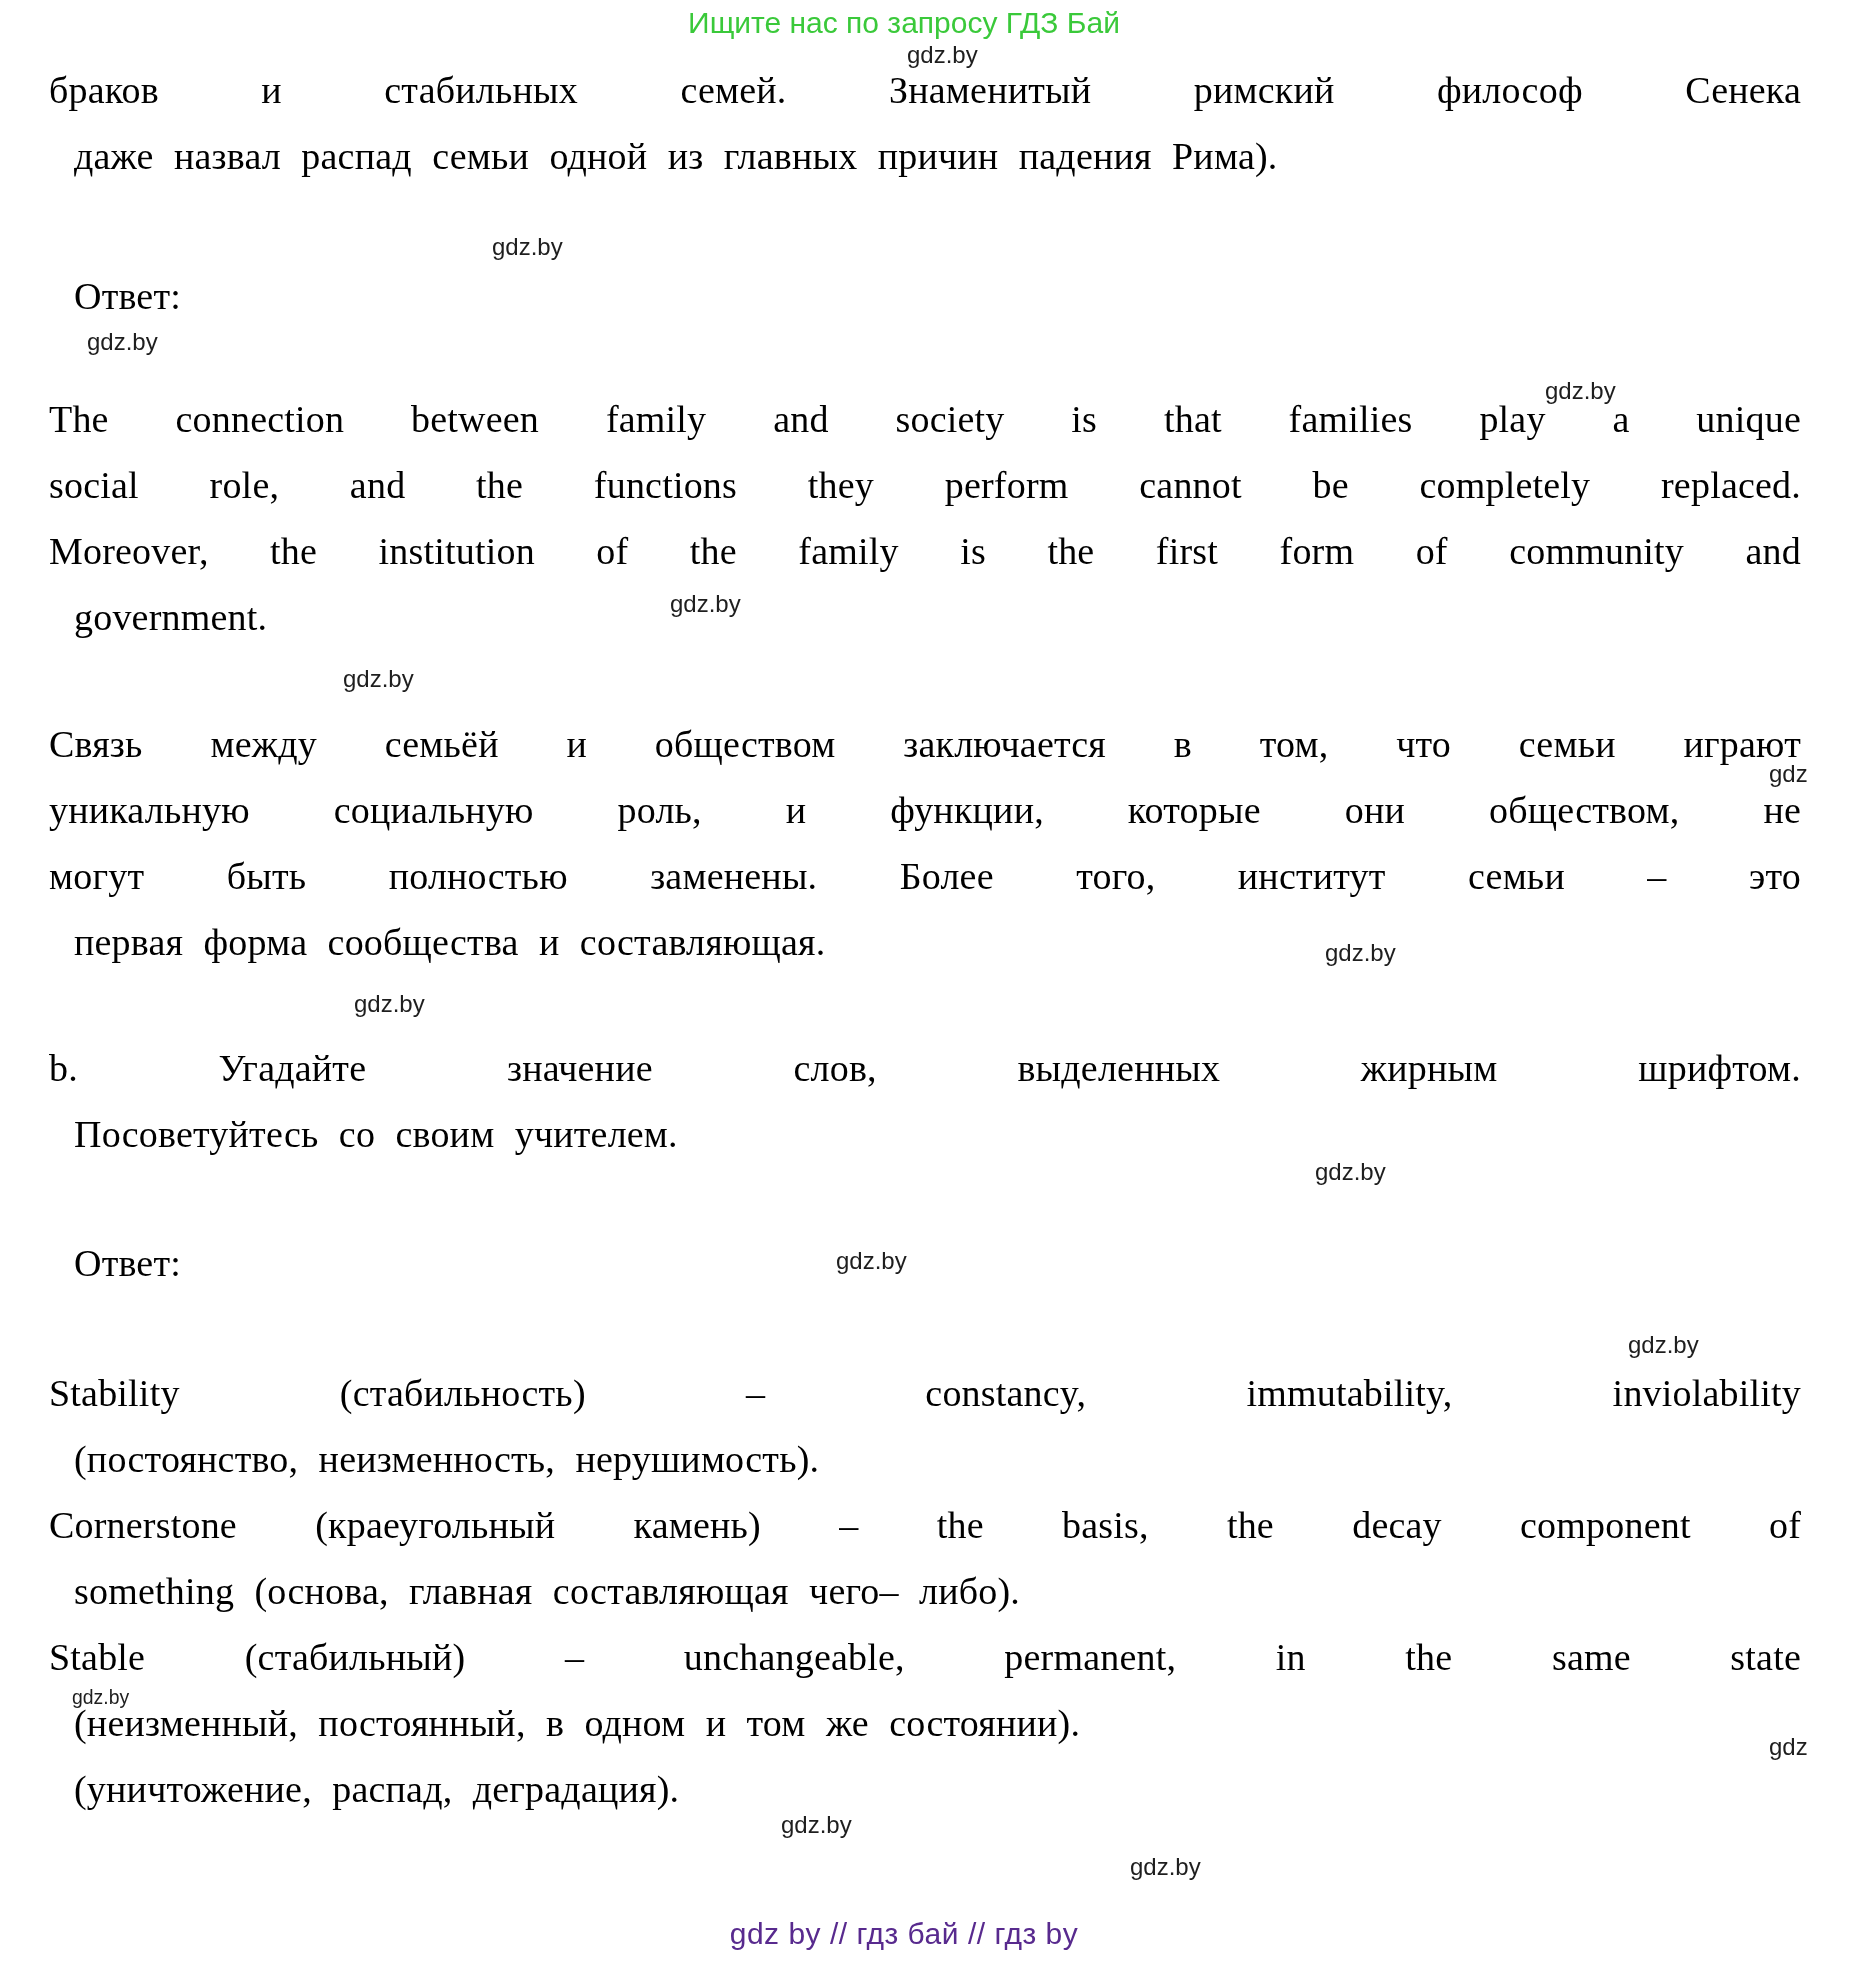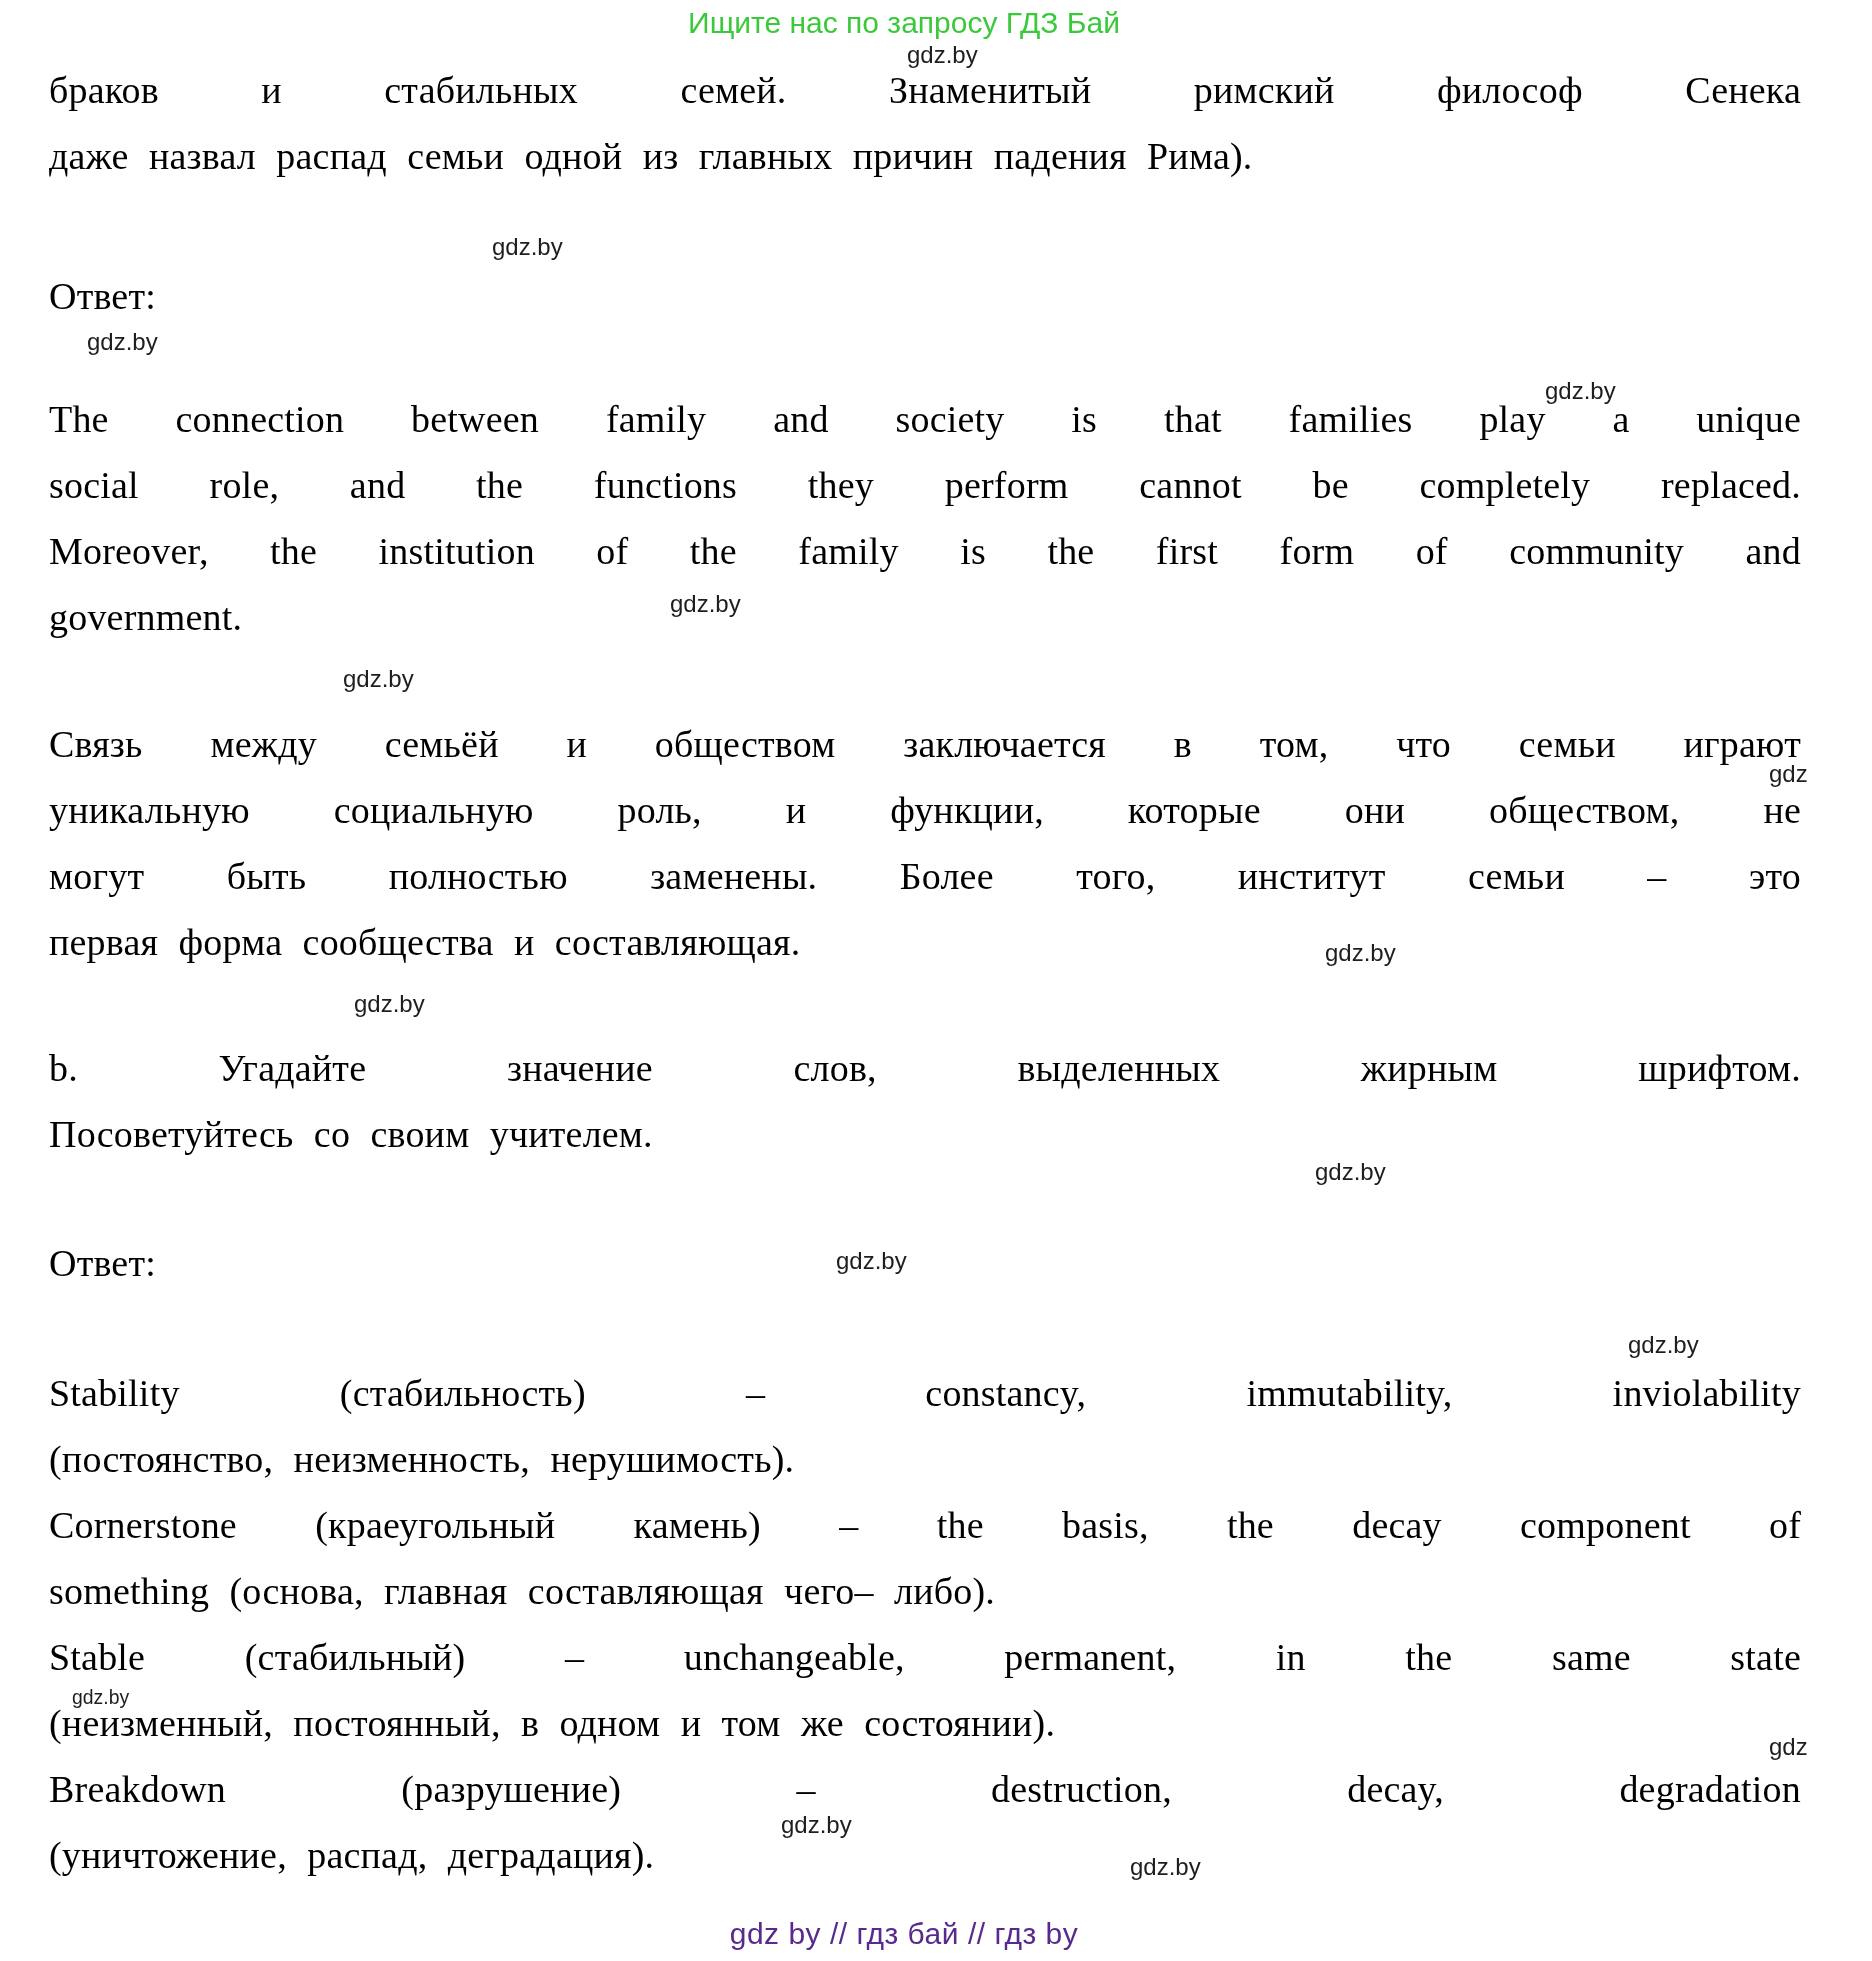--- a/index.html
+++ b/index.html
@@ -26,21 +26,21 @@
     position: absolute;
     left: 49px;
     width: 1752px;
     font-size: 38px;
     line-height: 66px;
     letter-spacing: 0.2px;
   }
   
   .jl { text-align: justify; text-align-last: justify; white-space: normal; }
   
-  .ll { text-align: left; word-spacing: 0.28em; }
+  .ll { text-align: left; word-spacing: 0.28em; margin-left: 25px; }
   .wm {
     position: absolute;
     font-family: "Liberation Sans", sans-serif;
     font-size: 24px;
     line-height: 27px;
     color: var(--watermark-gray, #1e1e1e);
     white-space: nowrap;
   }
   .wm.small { font-size: 19.4px; line-height: 21.3px; }
   .footer {
@@ -111,20 +111,19 @@
     <div class="ll">Ответ:</div>
   </div>
 
   <div class="para" style="top:1360px;">
     <div class="jl">Stability (стабильность) – constancy, immutability, inviolability</div>
     <div class="ll">(постоянство, неизменность, нерушимость).</div>
     <div class="jl">Cornerstone (краеугольный камень) – the basis, the decay component of</div>
     <div class="ll">something (основа, главная составляющая чего– либо).</div>
     <div class="jl">Stable (стабильный) – unchangeable, permanent, in the same state</div>
     <div class="ll">(неизменный, постоянный, в одном и том же состоянии).</div>
-    <div class="jl">Breakdown (разрушение) – destruction, decay, degradation</div>
     <div class="ll">(уничтожение, распад, деградация).</div>
   </div>
 
   <div class="footer">gdz by // гдз бай // гдз by</div>
 
 </div>
 
 
 </body></html>

